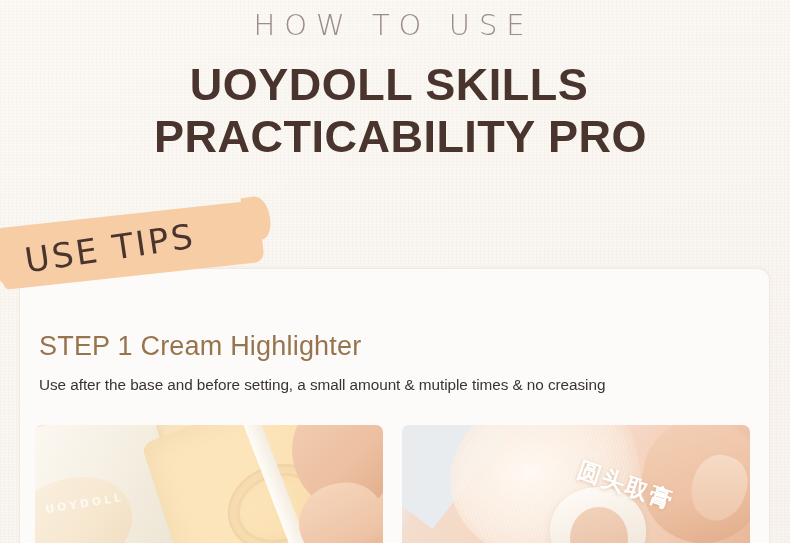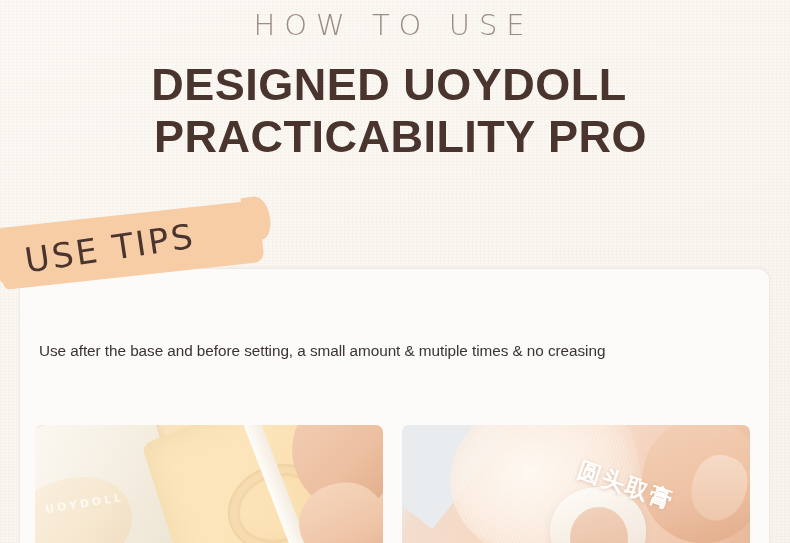--- a/index.html
+++ b/index.html
@@ -289,33 +289,34 @@
   }
 </style>
 </head>
 <body>
 
 <div class="paper-texture"></div>
 
 <div class="header">
   <div class="eyebrow">HOW TO USE</div>
   <div class="headline">
-    <span class="line1">DESIGNED UOYDOLL</span>
+    <span class="line1">UOYDOLL SKILLS</span>
     <span class="line2">PRACTICABILITY PRO</span>
   </div>
 </div>
 
 <div class="card"></div>
 
 <div class="tips-wrap">
   <div class="brush"></div>
   <div class="tips-text">USE TIPS</div>
 </div>
 
 <div class="step-block">
+  <div class="step-title">STEP 1 Cream Highlighter</div>
   <div class="step-desc">Use after the base and before setting, a small amount &amp; mutiple times &amp; no creasing</div>
 </div>
 
 <div class="photos">
 
   <div class="photo photo-a">
     <div class="pa-lid"></div>
     <div class="pa-puff"></div>
     <div class="pa-lid-text">UOYDOLL</div>
     <div class="pa-pan"></div>

